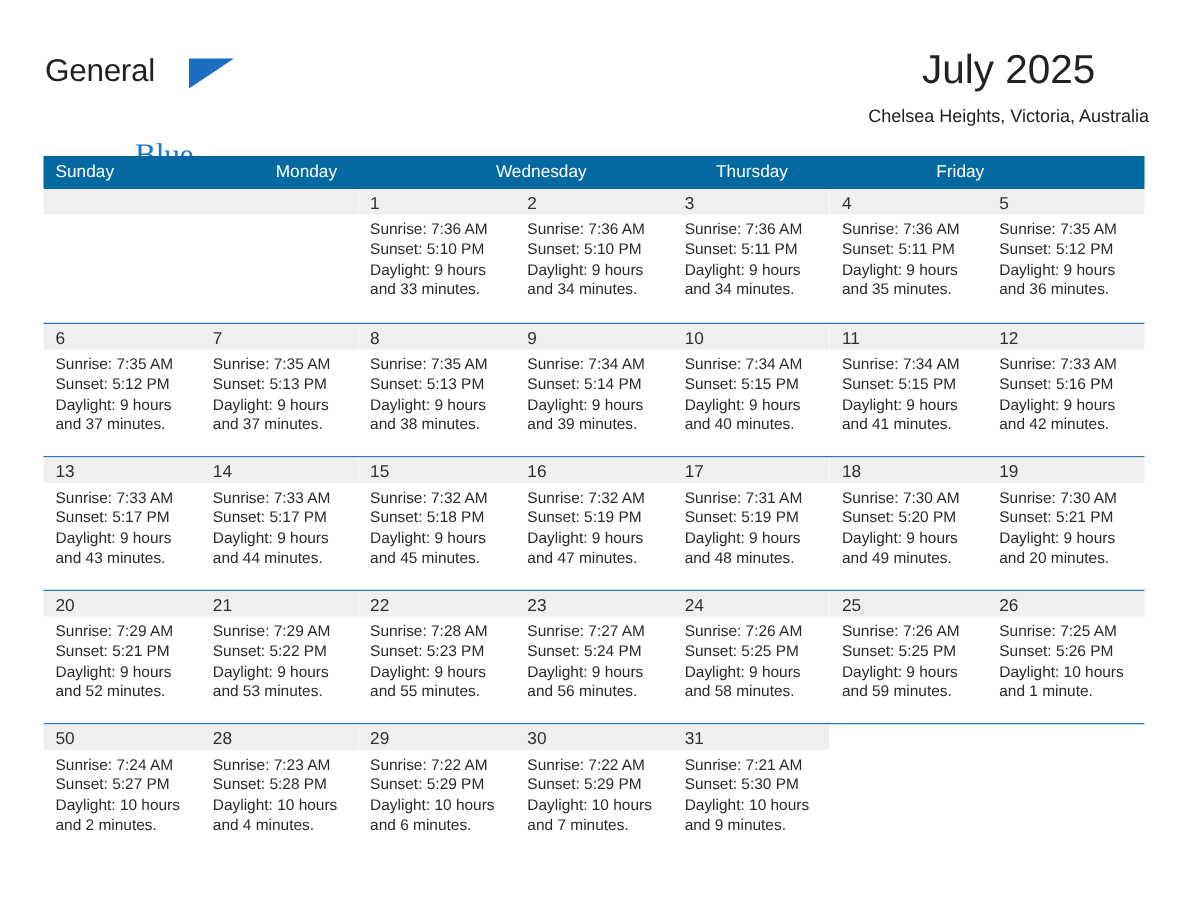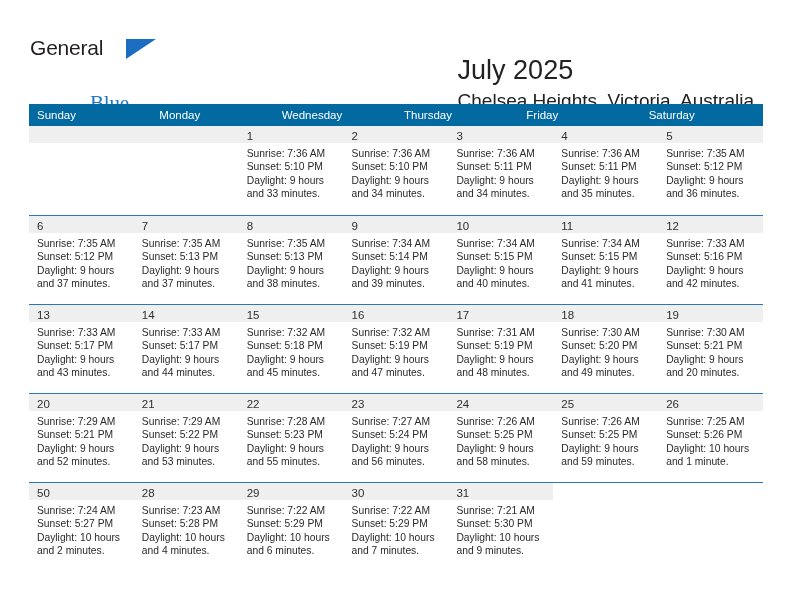--- a/index.html
+++ b/index.html
@@ -62,34 +62,33 @@
     left: 96px;
     top: 3px;
     width: 0;
     height: 0;
     border-left: 30px solid #1b6ec2;
     border-bottom: 20px solid transparent;
   }
 
   .title-block {
     position: absolute;
-    right: 38px;
+    right: 26px;
     top: 30px;
-    text-align: left;
-    margin-top: 24px;
+    text-align: center;
   }
   .cal-title {
     font-size: 27px;
     color: #222222;
     line-height: 32px;
     font-weight: normal;
     white-space: nowrap;
   }
   .cal-subtitle {
-    font-size: 19px;
+    font-size: 12px;
     color: #222222;
     line-height: 20px;
     margin-top: 5px;
     white-space: nowrap;
   }
 
   
   .calendar {
     position: absolute;
     left: 29px;
@@ -182,21 +181,20 @@
   </div>
 
   <div class="calendar">
 
     <div class="dow-row">
       <div class="dow">Sunday</div>
       <div class="dow">Monday</div>
       <div class="dow">Wednesday</div>
       <div class="dow">Thursday</div>
       <div class="dow">Friday</div>
-      <div class="dow">Saturday</div>
     </div>
 
     <div id="weeks-container">
         <div class="week first">
           <div class="cell blank shaded">
             <div class="daynum-band"><span class="daynum"></span></div>
           </div>
           <div class="cell blank shaded">
             <div class="daynum-band"><span class="daynum"></span></div>
           </div>

